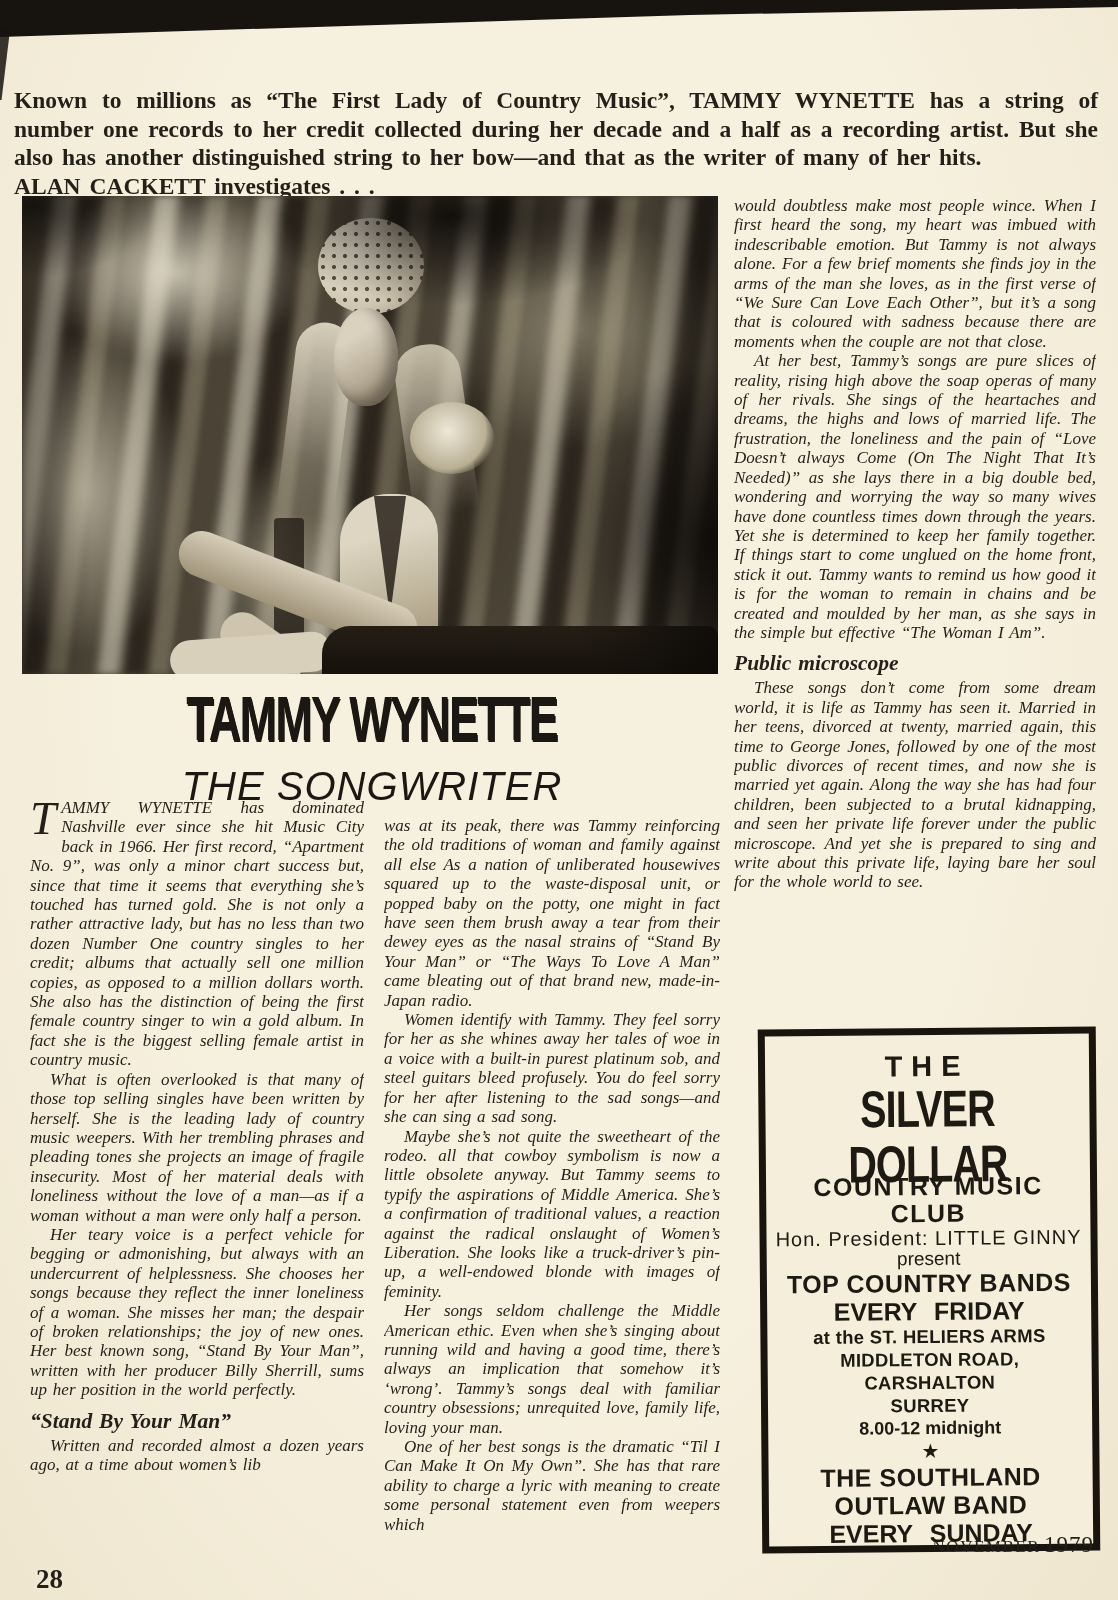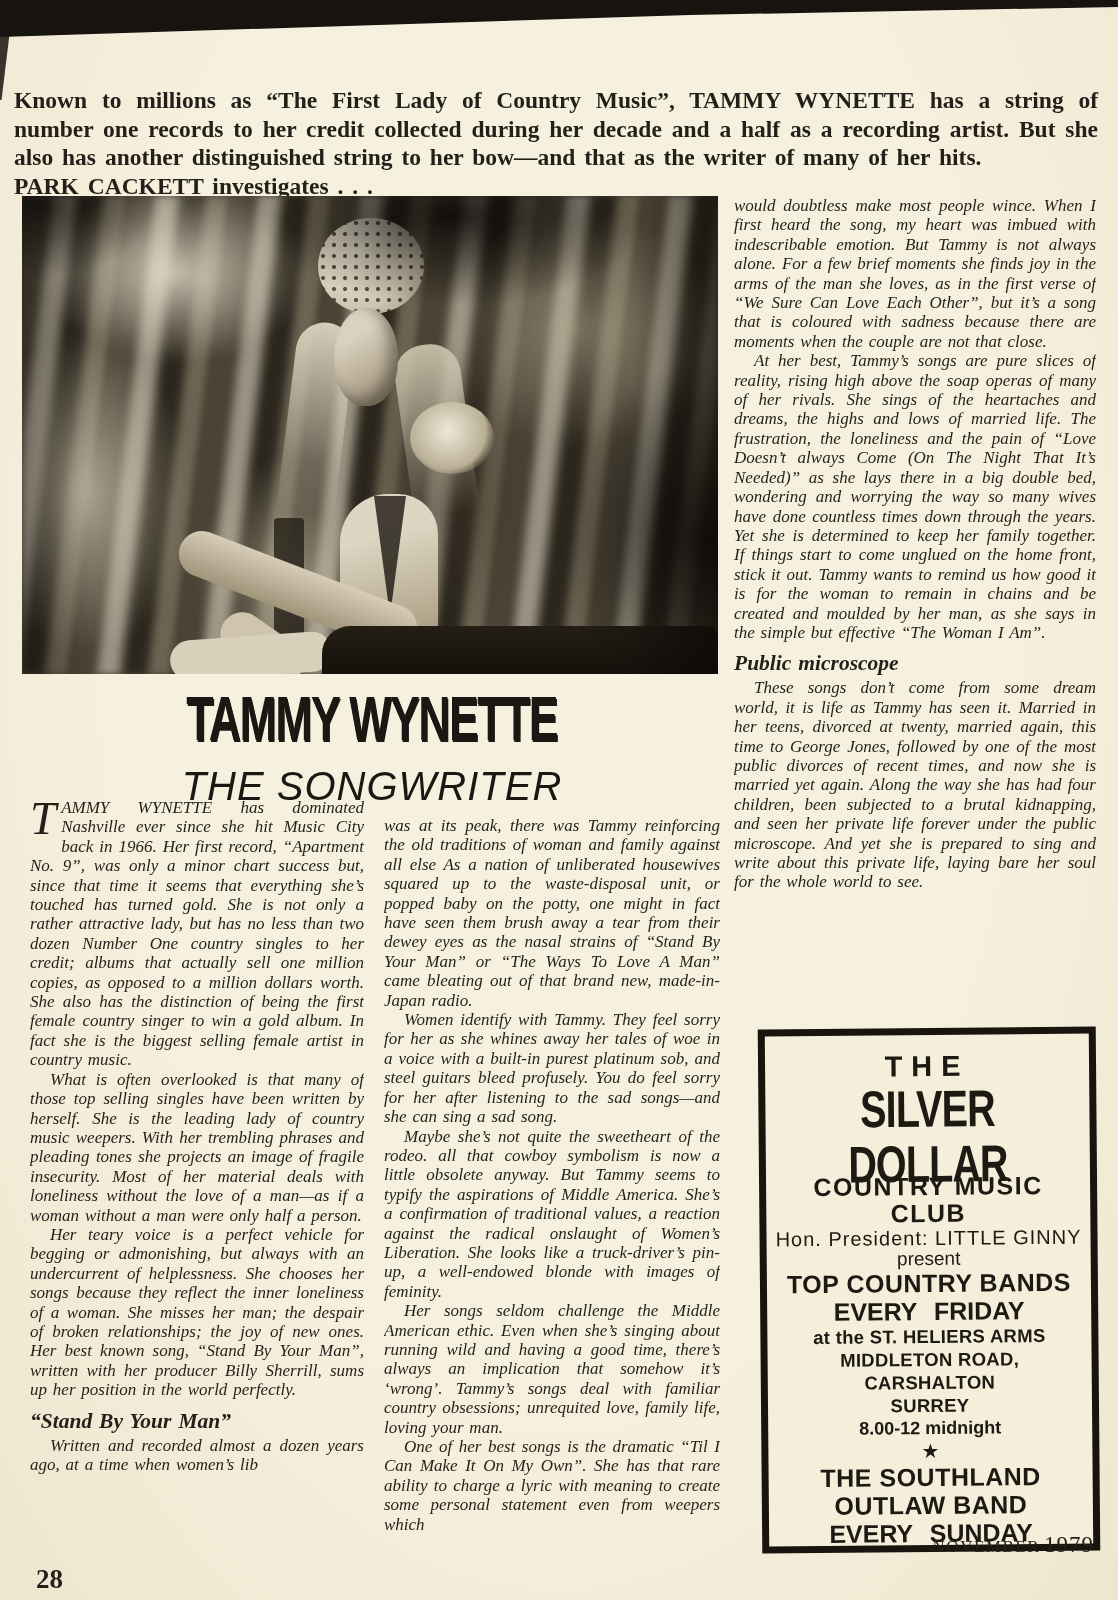--- a/index.html
+++ b/index.html
@@ -118,21 +118,21 @@
 </head>
 <body>
 
 <div class="page">
 
   <div class="scan-edge-top"></div>
   <div class="scan-edge-left"></div>
 
   <div class="intro">
     <p>Known to millions as “The First Lady of Country Music”, TAMMY WYNETTE has a string of number one records to her credit collected during her decade and a half as a recording artist. But she also has another distinguished string to her bow—and that as the writer of many of her hits.</p>
-    <p class="byline">PARK CACKETT investigates . . .</p>
+    <p class="byline">ALAN CACKETT investigates . . .</p>
   </div>
 
   <div class="photo">
     <div class="ph-texture"></div>
     <div class="ph-swirl"></div>
     <div class="fig-chair"></div>
     <div class="fig-hair-l"></div>
     <div class="fig-hair-r"></div>
     <div class="fig-cap"></div>
     <div class="fig-face"></div>
@@ -149,21 +149,21 @@
   <div class="headline">
     <h1><span>TAMMY WYNETTE</span></h1>
     <h2><span>THE SONGWRITER</span></h2>
   </div>
 
   <div class="col col-left">
     <p><span class="dropcap">T</span><span>AMMY WYNETTE has dominated Nashville ever since she hit Music City back in 1966. Her first record, “Apartment No. 9”, was only a minor chart success but, since that time it seems that everything she’s touched has turned gold. She is not only a rather attractive lady, but has no less than two dozen Number One country singles to her credit; albums that actually sell one million copies, as opposed to a million dollars worth. She also has the distinction of being the first female country singer to win a gold album. In fact she is the biggest selling female artist in country music.</span></p>
     <p class="indent">What is often overlooked is that many of those top selling singles have been written by herself. She is the leading lady of country music weepers. With her trembling phrases and pleading tones she projects an image of fragile insecurity. Most of her material deals with loneliness without the love of a man—as if a woman without a man were only half a person.</p>
     <p class="indent">Her teary voice is a perfect vehicle for begging or admonishing, but always with an undercurrent of helplessness. She chooses her songs because they reflect the inner loneliness of a woman. She misses her man; the despair of broken relationships; the joy of new ones. Her best known song, “Stand By Your Man”, written with her producer Billy Sherrill, sums up her position in the world perfectly.</p>
     <h3 class="subhead">“Stand By Your Man”</h3>
-    <p class="indent">Written and recorded almost a dozen years ago, at a time when women’s lib</p>
+    <p class="indent">Written and recorded almost a dozen years ago, at a time about women’s lib</p>
   </div>
 
   <div class="col col-mid">
     <p>was at its peak, there was Tammy reinforcing the old traditions of woman and family against all else As a nation of unliberated housewives squared up to the waste-disposal unit, or popped baby on the potty, one might in fact have seen them brush away a tear from their dewey eyes as the nasal strains of “Stand By Your Man” or “The Ways To Love A Man” came bleating out of that brand new, made-in-Japan radio.</p>
     <p class="indent">Women identify with Tammy. They feel sorry for her as she whines away her tales of woe in a voice with a built-in purest platinum sob, and steel guitars bleed profusely. You do feel sorry for her after listening to the sad songs—and she can sing a sad song.</p>
     <p class="indent">Maybe she’s not quite the sweetheart of the rodeo. all that cowboy symbolism is now a little obsolete anyway. But Tammy seems to typify the aspirations of Middle America. She’s a confirmation of traditional values, a reaction against the radical onslaught of Women’s Liberation. She looks like a truck-driver’s pin-up, a well-endowed blonde with images of feminity.</p>
     <p class="indent">Her songs seldom challenge the Middle American ethic. Even when she’s singing about running wild and having a good time, there’s always an implication that somehow it’s ‘wrong’. Tammy’s songs deal with familiar country obsessions; unrequited love, family life, loving your man.</p>
     <p class="indent">One of her best songs is the dramatic “Til I Can Make It On My Own”. She has that rare ability to charge a lyric with meaning to create some personal statement even from weepers which</p>
   </div>
 

